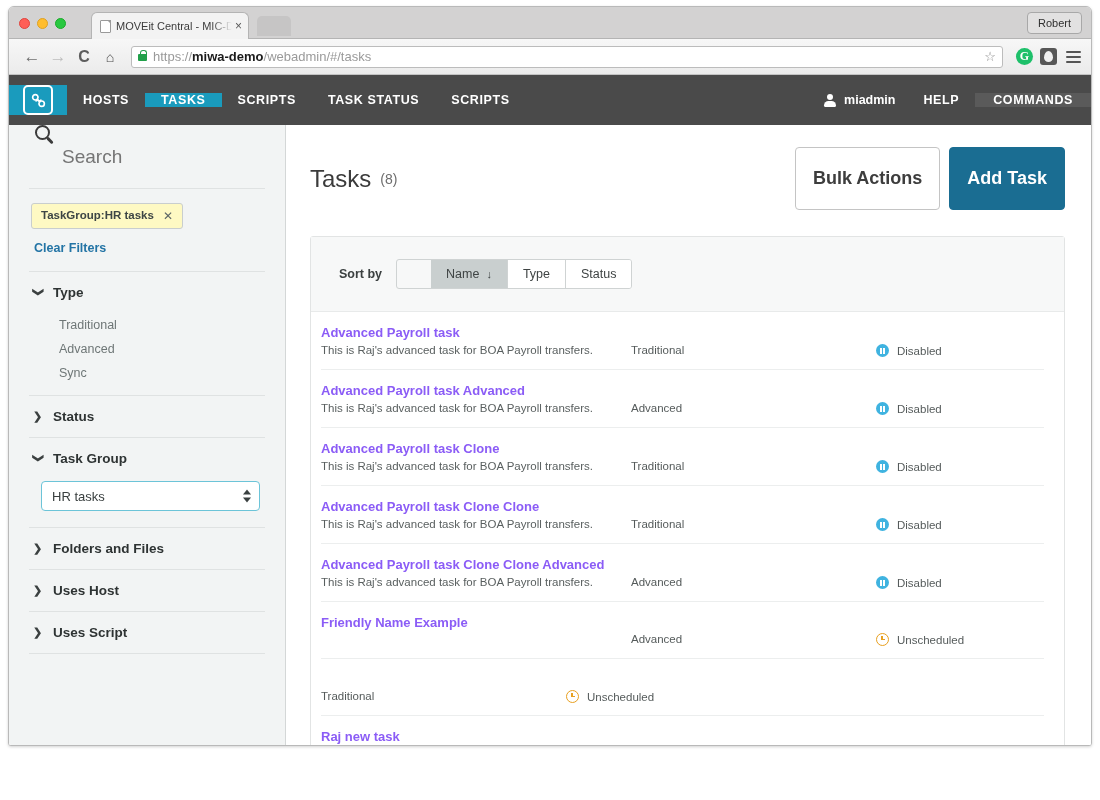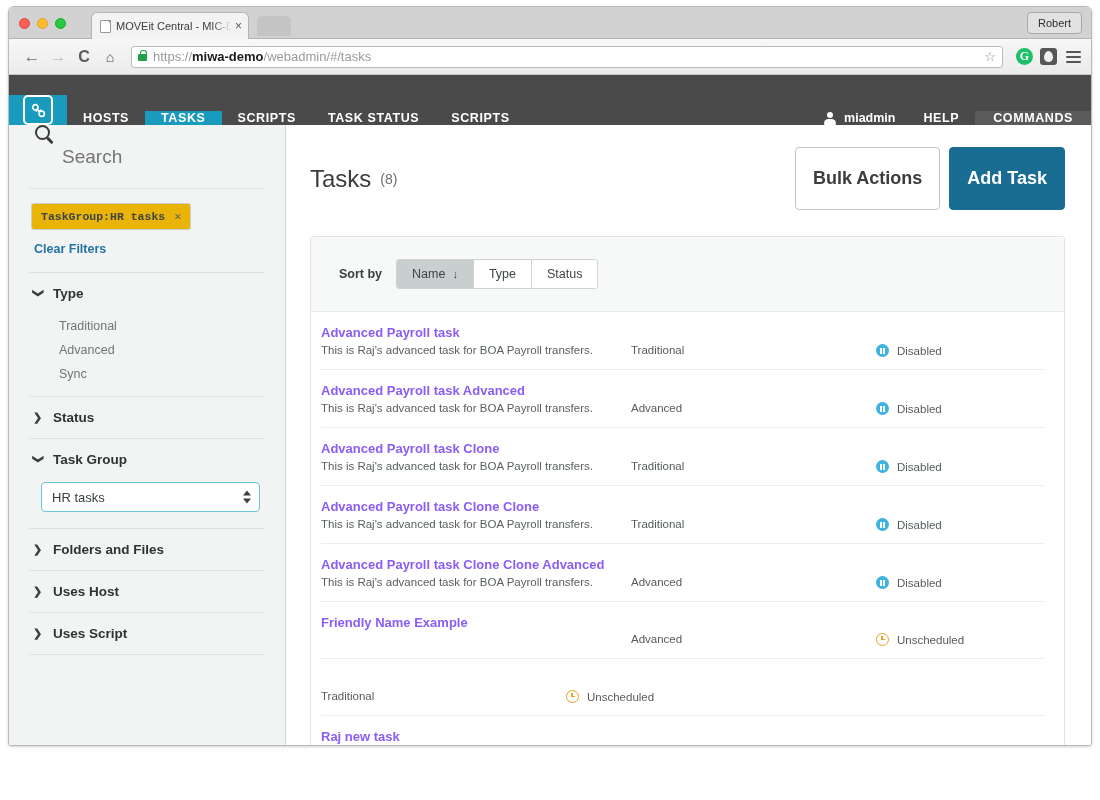--- a/index.html
+++ b/index.html
@@ -115,21 +115,21 @@
   }
   .ext-sq i { display:block; width: 9px; height: 11px; background: #f0f0f0; border-radius: 50% 50% 50% 50%/60% 60% 40% 40%; }
   .hamburger { margin-left: 9px; width: 15px; display: flex; flex-direction: column; gap: 3px; }
   .hamburger span { display: block; height: 2px; background: #555; border-radius: 1px; }
 
   
   .app { position: relative; width: 100%; height: 671px; background: #fff; }
 
   .topnav {
     height: 50px; background: #4a4a4a;
-    display: flex; align-items: flex-end;
+    display: flex; align-items: center;
   }
   .logo-box {
     width: 58px; background: #1a9bbd;
     display: flex; align-items: center; justify-content: center;
   }
   .logo-mark {
     width: 30px; height: 30px;
     border: 2px solid #ffffff; border-radius: 5px;
     display: flex; align-items: center; justify-content: center;
   }
@@ -173,23 +173,23 @@
   }
   .search-input {
     border: none; background: transparent; outline: none;
     font-size: 19px; color: #9aa0a0; font-family: "Liberation Sans", sans-serif;
     width: 200px; padding: 0;
   }
   .sb-div { height: 1px; background: #dfe2e2; }
 
   .chip-row { padding: 14px 0 0 2px; }
   .chip {
-    display: inline-flex; align-items: center; gap: 9px;
-    background: #eab308; border: 1px solid #c9cece; border-radius: 3px;
-    padding: 5px 9px; font-size: 11.5px; color: #3d4545; font-weight: bold; font-family: Liberation Mono, monospace;
+    display: inline-flex; gap: 9px;
+    background: #fef9c3; border: 1px solid #c9cece; border-radius: 3px;
+    padding: 5px 9px; font-size: 11.5px; color: #3d4545; font-weight: bold;
   }
   .chip-x { font-size: 12px; color: #5c6666; font-weight: normal; }
   .clear-filters {
     display: block; margin: 12px 0 16px 5px;
     font-size: 12.5px; color: #2374a5; font-weight: bold; text-decoration: none;
   }
 
   .facet { border-top: 1px solid #dfe2e2; }
   .facet-head {
     display: flex; align-items: center; gap: 10px;
@@ -233,21 +233,21 @@
   }
   .btn-secondary { background: #fff; border: 1px solid #c4c4c4; color: #3d3d3d; }
   .btn-primary { background: #1a6d92; border: 1px solid #1a6d92; color: #fff; }
 
   .panel { border: 1px solid #e2e4e4; border-radius: 3px; }
   .sortbar {
     background: #f7f8f8; border-bottom: 1px solid #e8eaea;
     padding: 22px 0 22px 28px; display: flex; align-items: center;
   }
   .sort-label { font-size: 12.5px; font-weight: bold; color: #3b4040; margin-right: 14px; }
-  .seg { display: flex; border: 1px solid #cfd3d3; border-radius: 3px; overflow: hidden; }
+  .seg { display: flex; border: 1px solid #cfd3d3; border-radius: 3px; overflow: hidden; padding-left: 34px; }
   .seg-btn {
     font-size: 12.5px; color: #3f4444; background: #fff;
     padding: 7px 15px; border-right: 1px solid #cfd3d3;
     display: flex; align-items: center; gap: 7px; cursor: pointer; white-space: nowrap;
   }
   .seg-btn:last-child { border-right: none; }
   .seg-btn.active { background: #c9cfcf; font-weight: normal; }
   .arrow-dn { font-size: 11px; color: #3f4444; }
 
   .rows { padding: 0 0 14px 0; }

